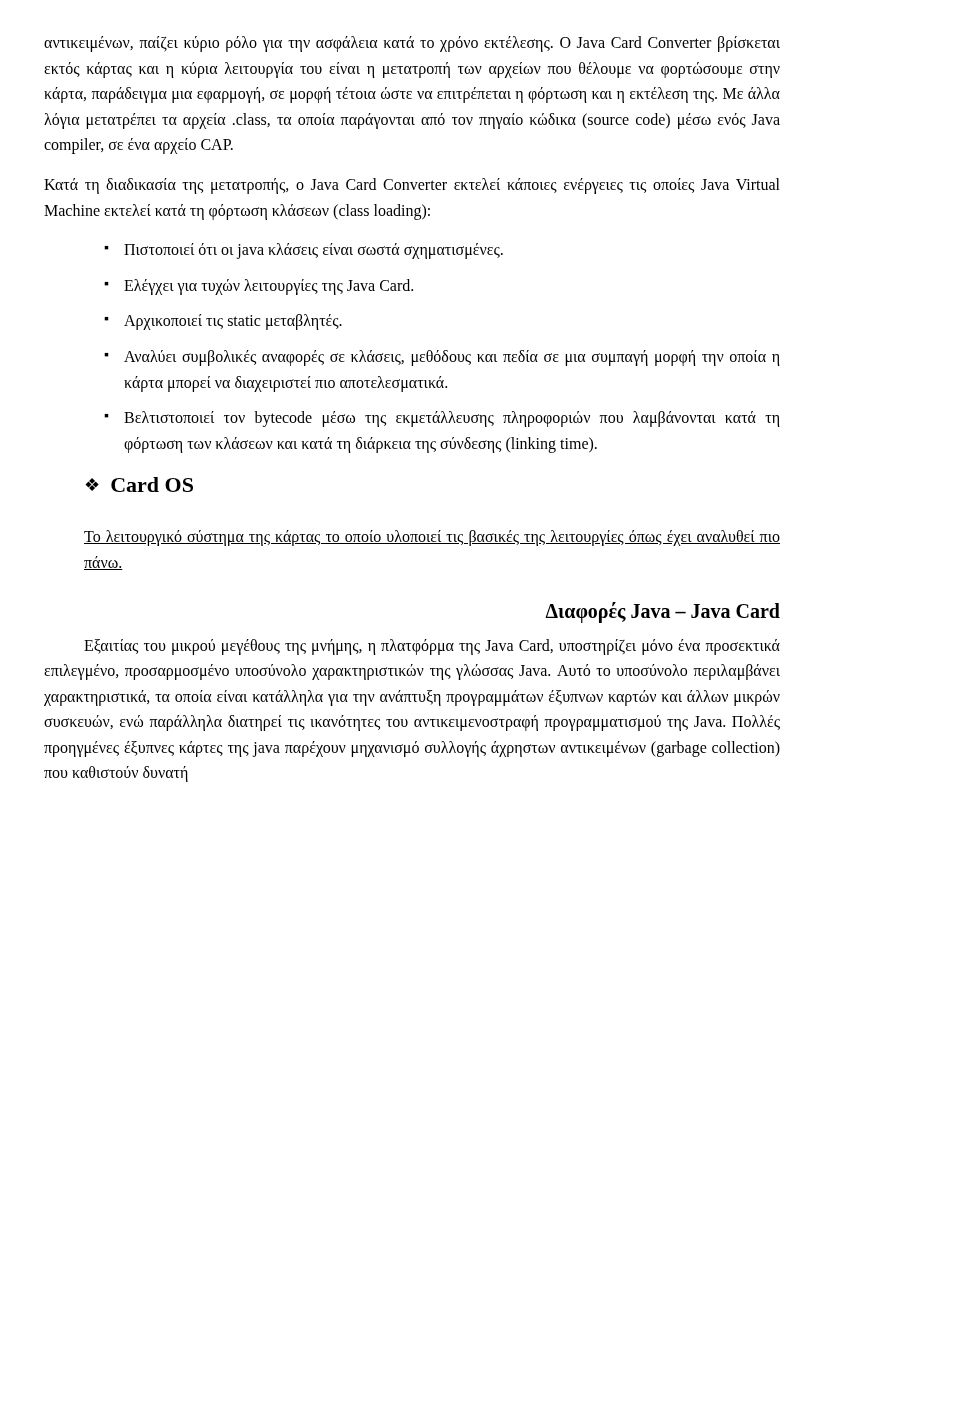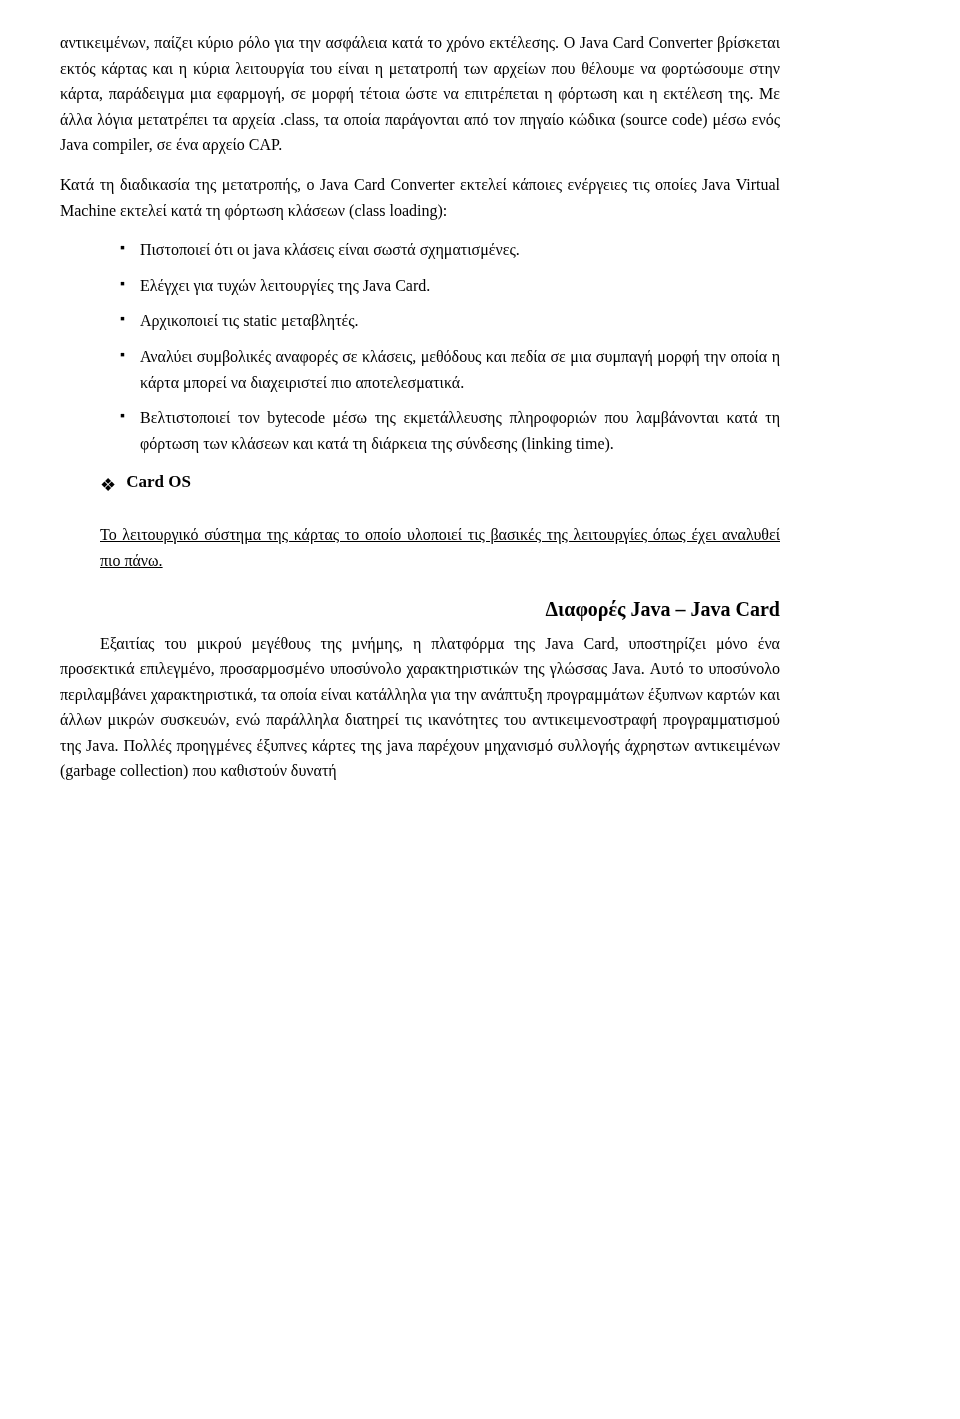--- a/index.html
+++ b/index.html
@@ -12,21 +12,21 @@
       background: #ffffff;
       font-family: "Times New Roman", Times, serif;
       font-size: 16px;
       color: #000000;
       width: 960px;
       min-height: 1419px;
     }
 
     .page-container {
       width: 840px;
-      padding: 30px 60px 40px 60px;
+      padding: 30px 60px 40px 44px;
     }
 
     .text-block {
       text-align: justify;
       line-height: 1.6;
       margin-bottom: 14px;
     }
 
     .bullet-list {
       margin: 10px 0 10px 60px;
@@ -57,21 +57,21 @@
     }
 
     .card-os-diamond {
       font-size: 18px;
       margin-top: 2px;
       color: #000;
     }
 
     .card-os-label {
       font-weight: bold;
-      font-size: 17px;
+      font-size: 22px;
     }
 
     .card-os-description {
       text-align: justify;
       line-height: 1.6;
       margin-top: 26px;
       margin-bottom: 20px;
       padding-left: 40px;
       text-decoration: underline;
     }

